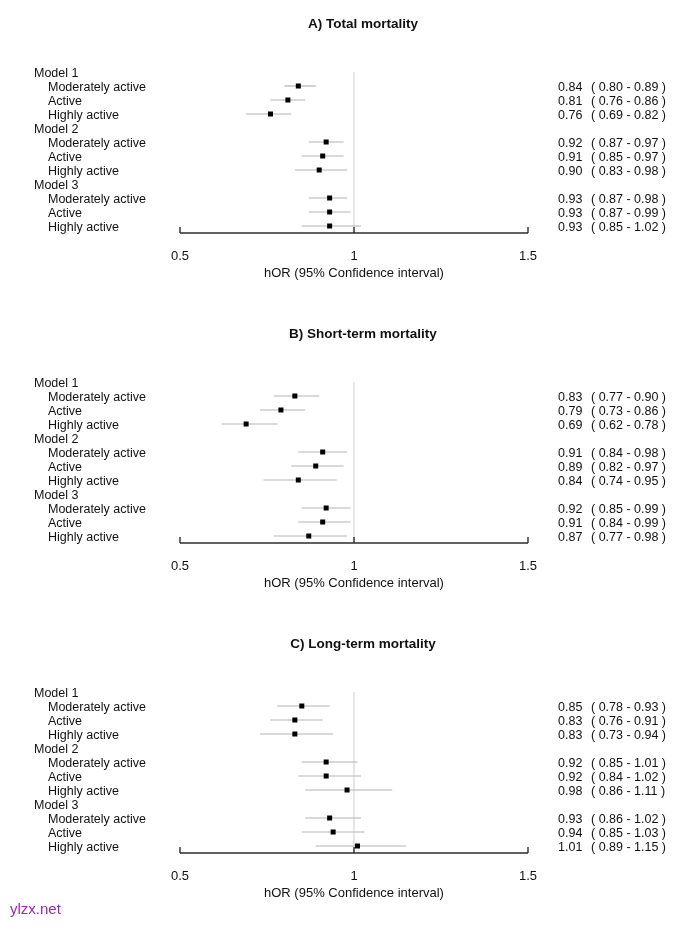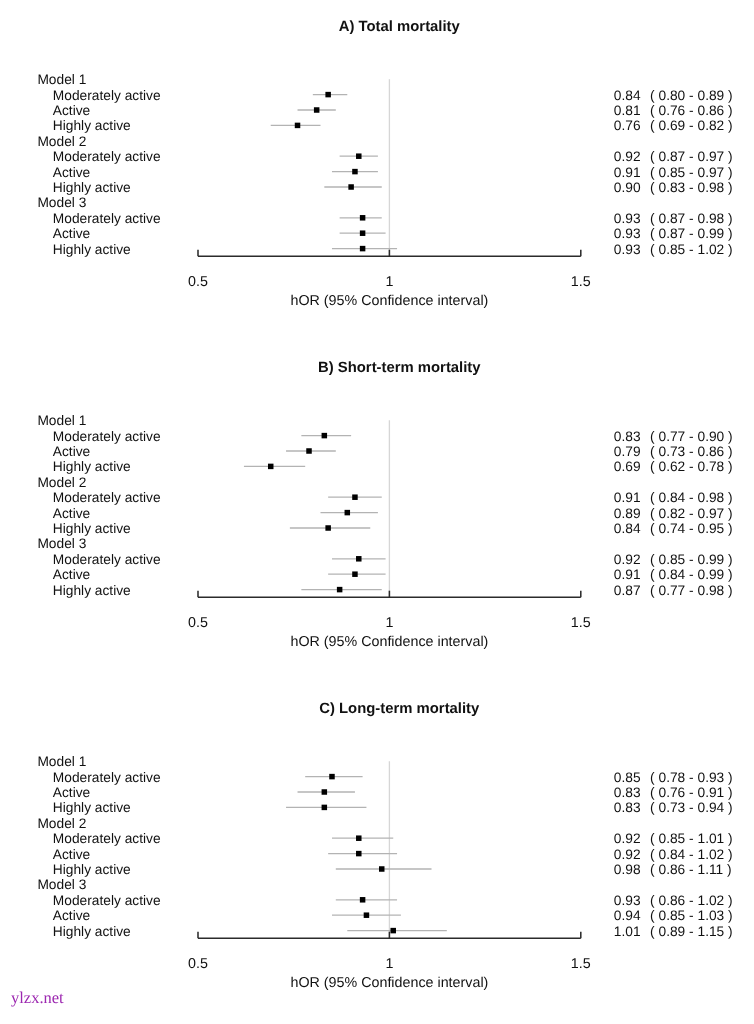--- a/index.html
+++ b/index.html
@@ -193,14 +193,14 @@
         <line x1="159" y1="233" x2="507" y2="233" stroke="#2b2b2b" stroke-width="1.4"></line>
         <line x1="159" y1="227" x2="159" y2="233" stroke="#2b2b2b" stroke-width="1.4"></line>
         <text x="159" y="260" text-anchor="middle" class="t-tick">0.5</text>
         <line x1="333" y1="227" x2="333" y2="233" stroke="#2b2b2b" stroke-width="1.4"></line>
         <text x="333" y="260" text-anchor="middle" class="t-tick">1</text>
         <line x1="507" y1="227" x2="507" y2="233" stroke="#2b2b2b" stroke-width="1.4"></line>
         <text x="507" y="260" text-anchor="middle" class="t-tick">1.5</text>
         <text x="333" y="277" text-anchor="middle" class="t-cap">hOR (95% Confidence interval)</text>
       </svg>
     </div>
-  <div class="watermark" style="color: rgb(156, 39, 176); font-family: Liberation Serif, serif;">ylzx.net</div>
+  <div class="watermark" style="color: rgb(156, 39, 176);">ylzx.net</div>
 </div>
 
 </body></html>

